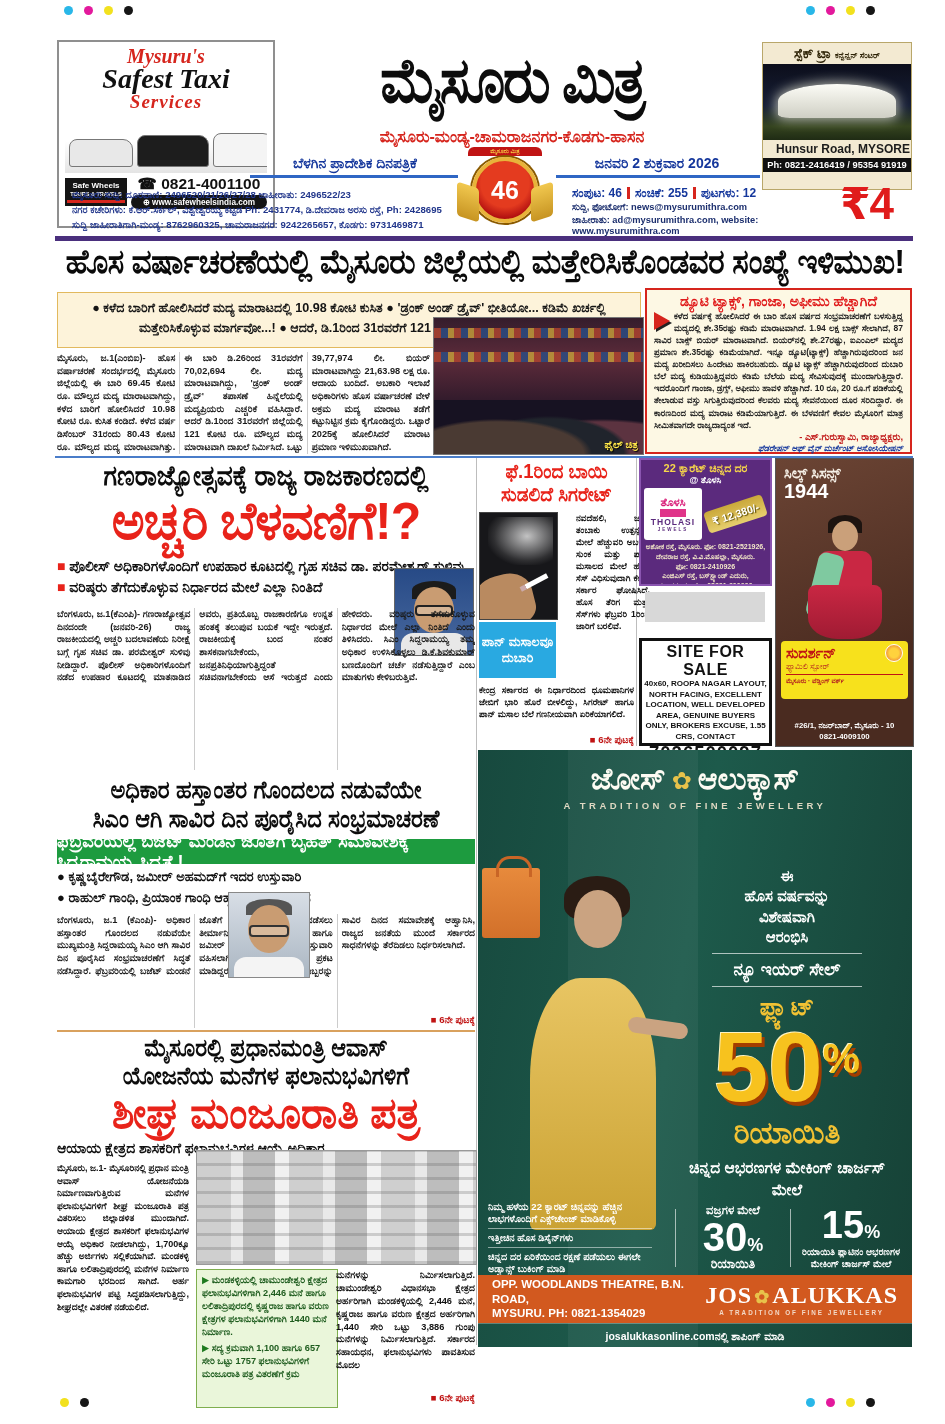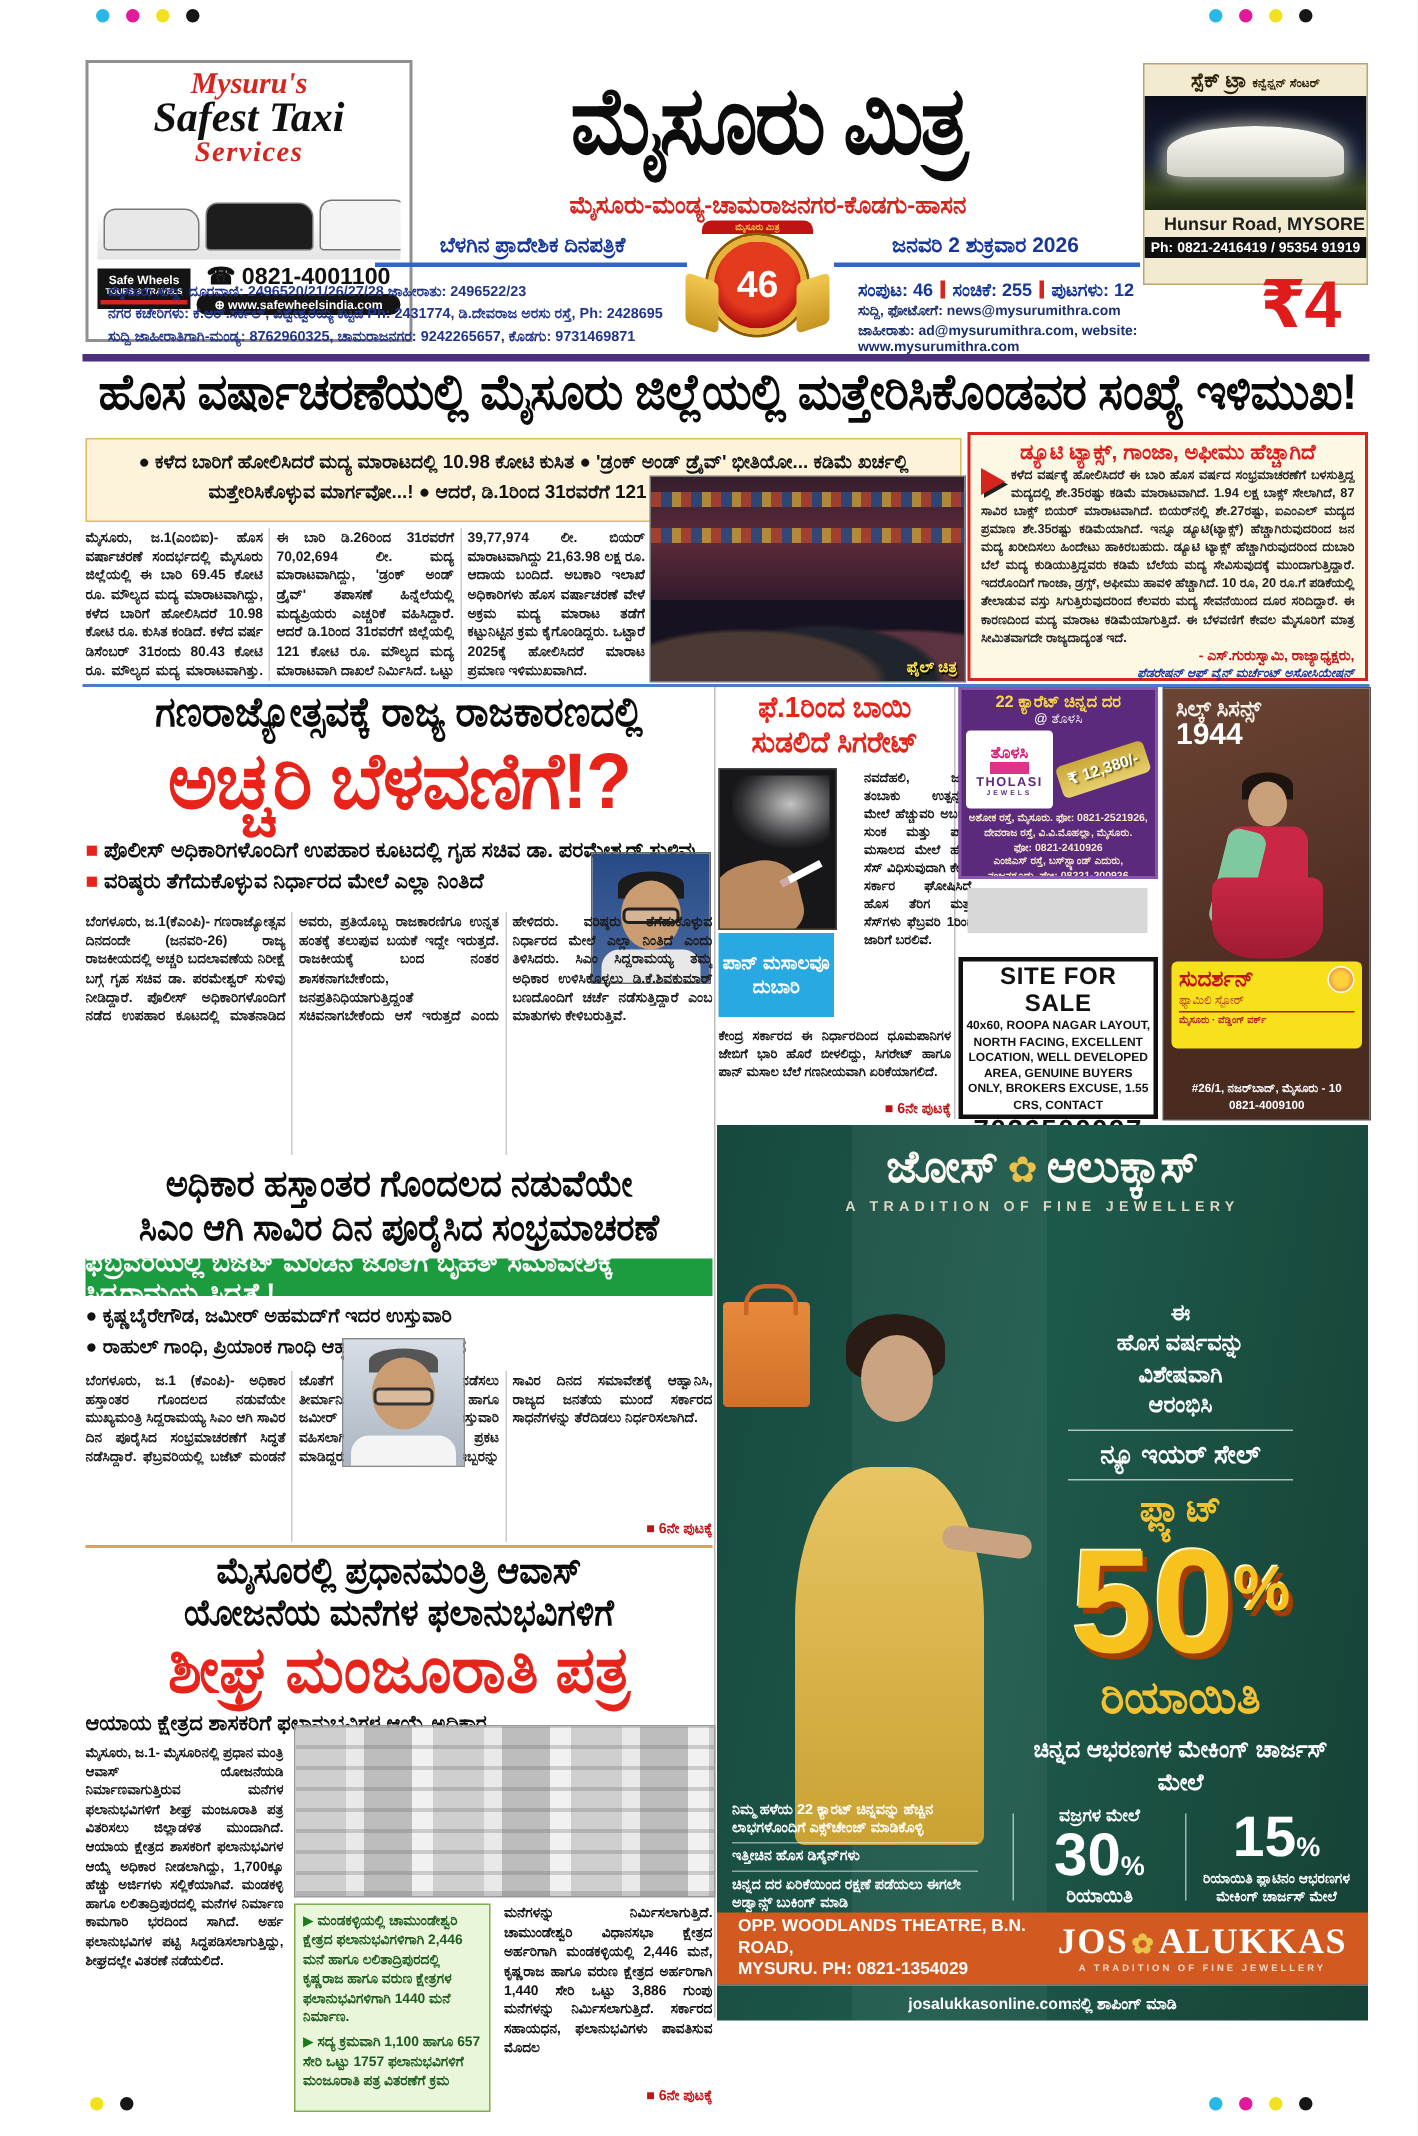--- a/index.html
+++ b/index.html
@@ -114,21 +114,21 @@
   .smoke-blue{left:479px;top:622px;width:77px;height:56px;background:#29a9e1;color:#fff;font-weight:800;font-size:12.5px;
               display:flex;align-items:center;justify-content:center;text-align:center;line-height:1.3;box-sizing:border-box;padding:2px;}
   .smoke-body2{left:479px;top:684px;width:155px;height:48px;font-weight:600;font-size:8.7px;line-height:1.38;text-align:justify;overflow:hidden;}
   .more{color:#c01414;font-weight:800;font-size:9.5px;text-align:right;}
   .more::before{content:"■ ";color:#c01414;}
 
   
   .tholasi{left:639px;top:458px;width:133px;height:128px;box-sizing:border-box;background:#5b2a7d;
            border:2px solid #8a55b0;color:#fff;text-align:center;overflow:hidden;}
   .th-head{font-weight:800;font-size:11px;color:#f7d64a;padding-top:2px;}
-  .th-at{font-weight:400;font-size:9px;color:#fff;}
+  .th-at{font-weight:700;font-size:9px;color:#fff;}
   .th-row{display:flex;padding:2px 3px;gap:2px;}
   .th-logo{background:#fff;width:58px;height:52px;border-radius:3px;display:flex;flex-direction:column;
            align-items:center;justify-content:center;}
   .th-kn{color:#d81b77;font-weight:800;font-size:11px;}
   .th-peacocks{width:26px;height:8px;background:radial-gradient(circle at 30% 50%,#e0348a 0 45%,transparent 50%),radial-gradient(circle at 70% 50%,#e0348a 0 45%,transparent 50%);}
   .th-en{color:#5b2a7d;font-weight:700;font-size:8.5px;letter-spacing:1px;}
   .th-jw{color:#5b2a7d;font-weight:700;font-size:4.5px;letter-spacing:2px;}
   .th-tagwrap{flex:1;display:flex;align-items:center;justify-content:center;}
   .th-tag{transform:rotate(-18deg);background:linear-gradient(#caa83a,#e7cf6e);border-radius:4px;
           padding:5px 6px;font-weight:800;font-size:10.5px;color:#fff;text-shadow:1px 1px 1px #5a4a00;white-space:nowrap;}
@@ -177,21 +177,21 @@
 
   
   .a4-h{left:57px;width:418px;text-align:center;font-weight:900;font-size:22.5px;color:#0c0c0c;transform:scaleY(1.08);}
   .a4-red{left:57px;top:1090px;width:418px;text-align:center;font-weight:900;font-size:41px;color:#e8231a;transform:scaleY(1.05);}
   .a4-sub{left:57px;top:1140px;width:340px;font-weight:800;font-size:14px;color:#101010;}
   .a4-colL{left:57px;top:1162px;width:132px;height:246px;font-weight:600;font-size:9px;line-height:1.4;text-align:justify;overflow:hidden;}
   .ph-buildings{left:196px;top:1150px;width:279px;height:113px;border:1px solid #999;
     background:
       repeating-linear-gradient(0deg,rgba(90,90,90,.25) 0 3px,transparent 3px 14px),
       repeating-linear-gradient(90deg,#cfcfcf 0 34px,#e9e9e9 34px 46px,#bdbdbd 46px 78px,#f1f1f1 78px 92px);}
-  .a4-green{left:196px;top:1269px;width:131px;height:139px;box-sizing:border-box;background:#eaf6da;border:1.5px solid #7fae4e;
+  .a4-green{left:196px;top:1269px;width:142px;height:139px;box-sizing:border-box;background:#eaf6da;border:1.5px solid #7fae4e;
             padding:4px 5px;color:#1e5c1e;font-weight:800;font-size:9.2px;line-height:1.4;}
   .a4-green p{margin:0 0 4px;}
   .a4-green p::before{content:"▶ ";color:#1e7a1e;}
   .a4-colR{left:336px;top:1269px;width:139px;height:124px;font-weight:600;font-size:9.2px;line-height:1.4;text-align:justify;overflow:hidden;}
   .a4-more{left:336px;top:1392px;width:139px;}
 
   
   .jos{left:478px;top:750px;width:434px;height:597px;overflow:hidden;color:#fff;
        background:linear-gradient(100deg,#17493e 0%,#1d5a4b 45%,#164136 100%);}
   .jos-band{position:absolute;left:90px;top:0;width:130px;height:100%;background:rgba(255,255,255,.05);}

